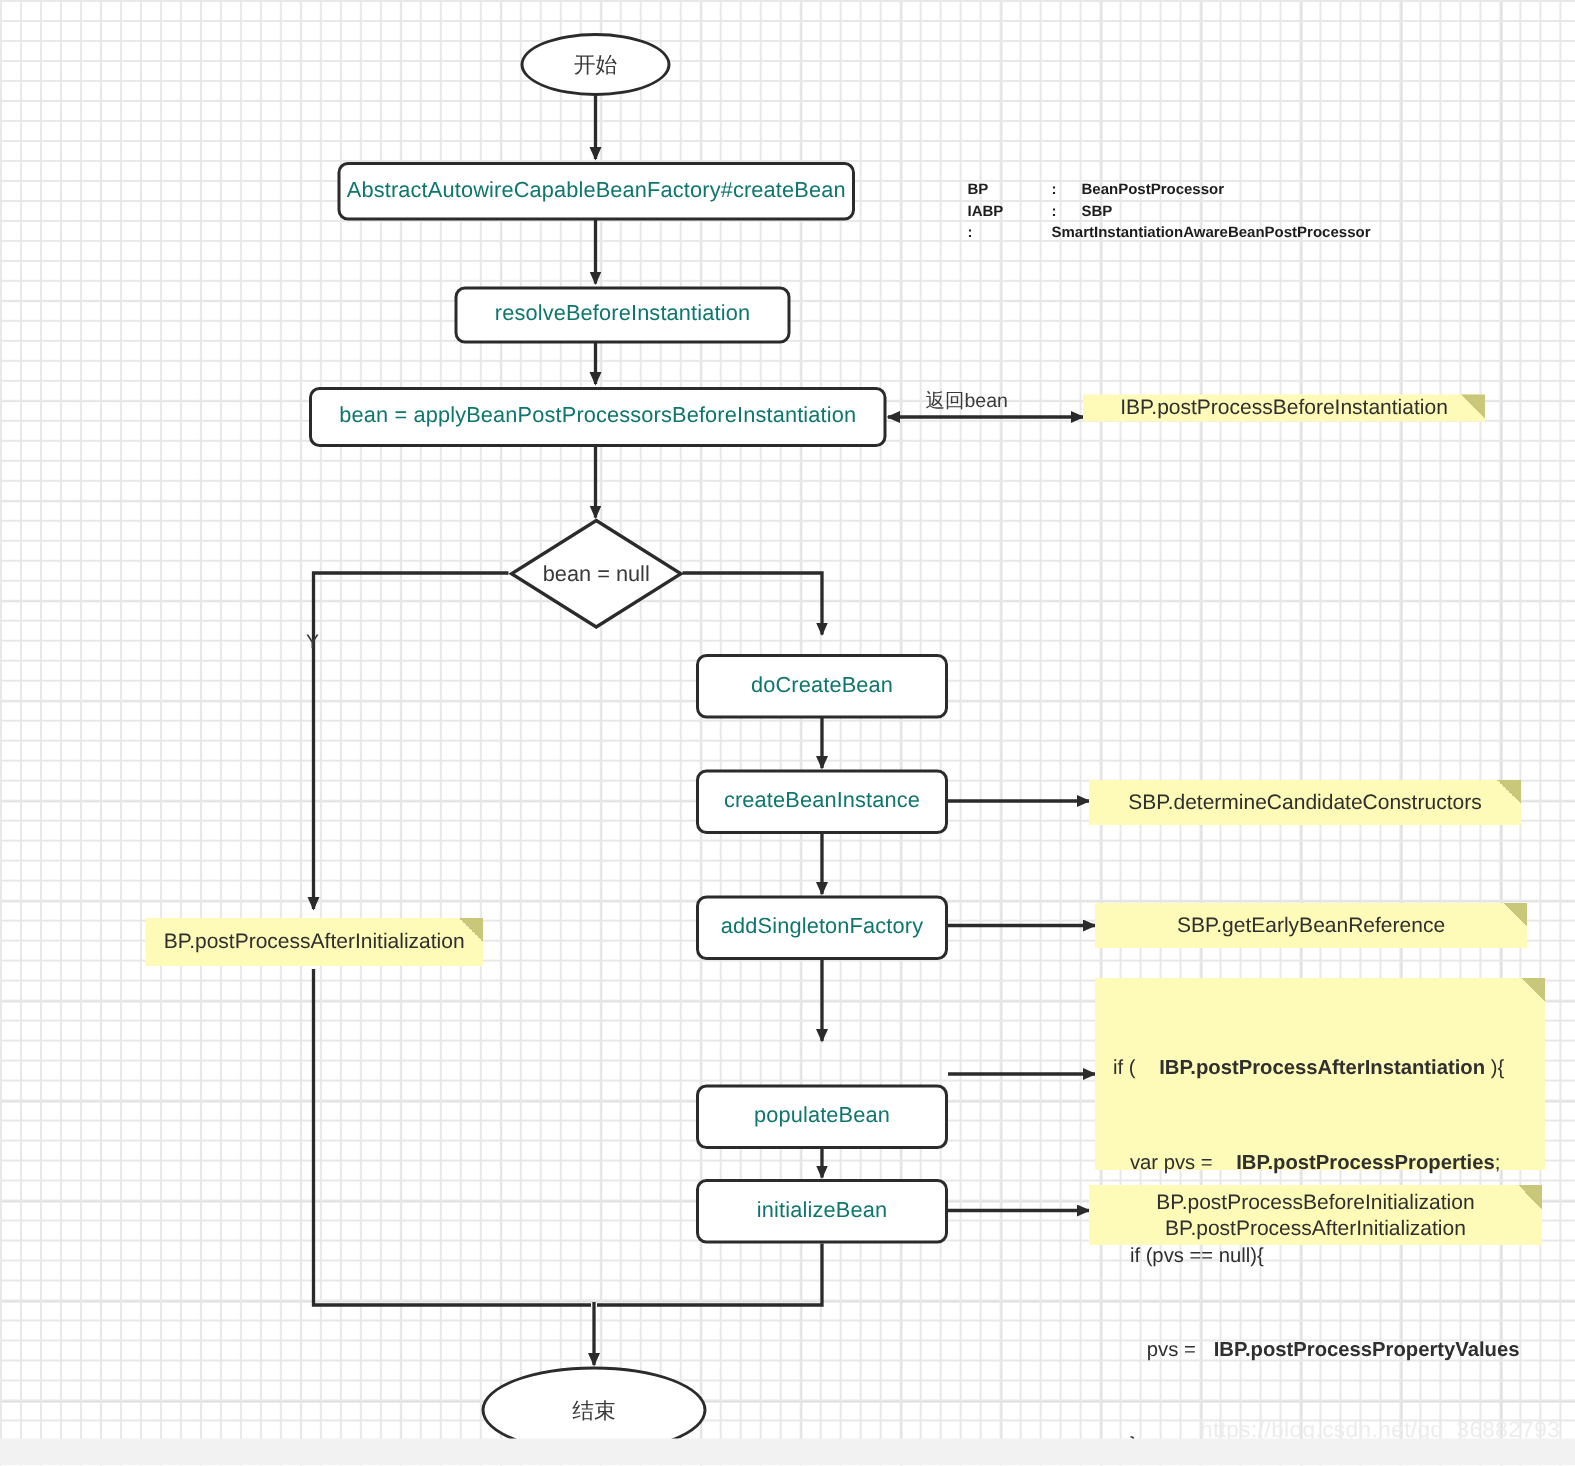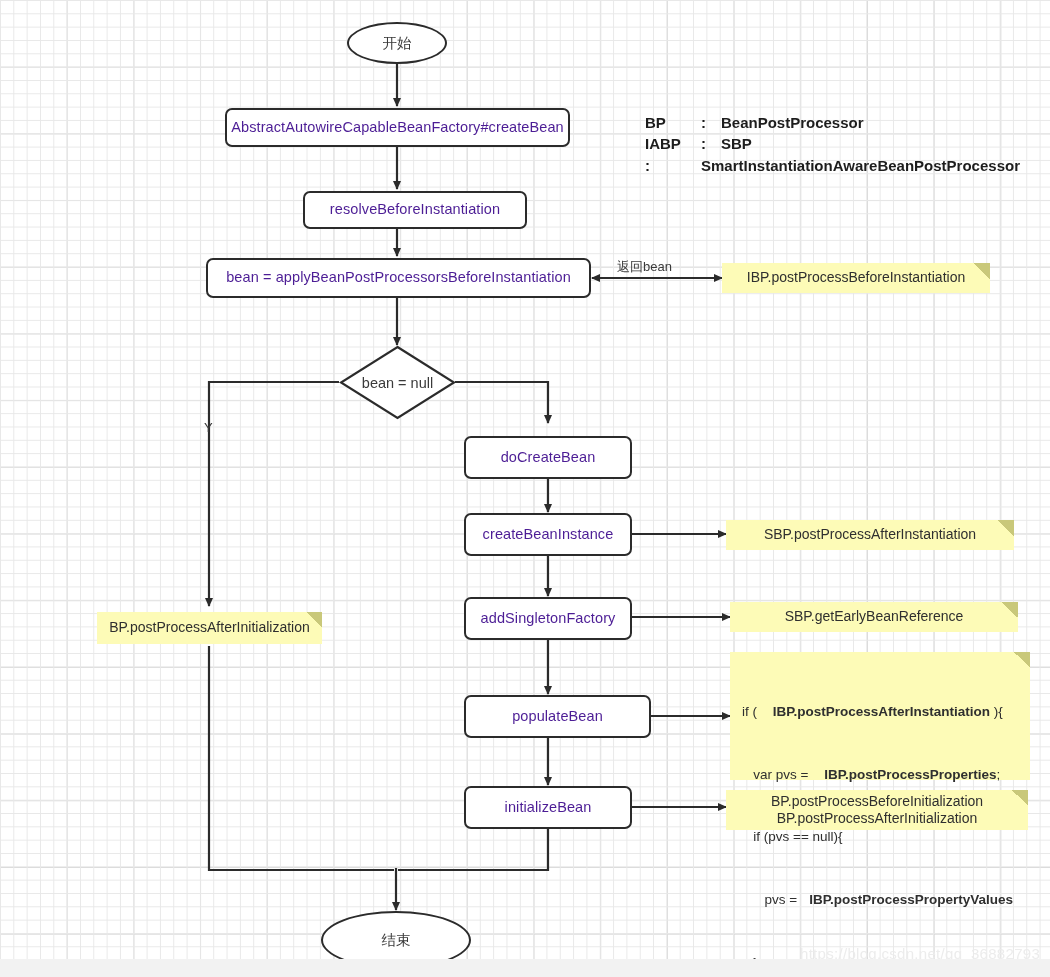--- a/index.html
+++ b/index.html
@@ -48,21 +48,21 @@
   .node {
     position: absolute;
     box-sizing: border-box;
     display: flex;
     align-items: center;
     justify-content: center;
     text-align: left;
     background: #ffffff;
     border: 2px solid #2b2b2b;
     border-radius: 7px;
-    color: #4c1d95;
+    color: #0f766e;
     font-size: 14.5px;
     line-height: 1.2;
     letter-spacing: 0.1px;
   }
   .terminal {
     position: absolute;
     box-sizing: border-box;
     display: flex;
     align-items: center;
     justify-content: center;
@@ -108,25 +108,26 @@
     position: absolute;
     top: 0;
     right: 0;
     width: 16px;
     height: 16px;
     background: linear-gradient(225deg, #c9c87a 0%, #c9c87a 50%, transparent 50%);
   }
   .note-code b { font-weight: bold; margin-left: 12px; }
   .legend {
     position: absolute;
-    font-size: 15px;
+    font-size: 10px;
     font-weight: bold;
     color: #1d1d1d;
     line-height: 1.45;
     white-space: pre;
+    margin-top: 23px;
   }
   .legend-grid {
     display: grid;
     grid-template-columns: 52px 16px auto;
     column-gap: 4px;
   }
   .edge-label {
     position: absolute;
     font-size: 13px;
     color: #3a3a3a;
@@ -239,38 +240,38 @@
   <div class="branch-label" style="left:204px; top:420px;">Y</div>
 
   <div class="edge-label" style="left:617px; top:258px;">返回bean</div>
 
   <div class="node" style="left:464px; top:424px; width:168px; height:43px;margin-top:12px;">doCreateBean</div>
 
   <div class="node" style="left:464px; top:513px; width:168px; height:43px;">createBeanInstance</div>
 
   <div class="node" style="left:464px; top:597px; width:168px; height:43px;">addSingletonFactory</div>
 
-  <div class="node" style="left:464px; top:695px; width:187px; height:43px;">populateBean</div>
+  <div class="node" style="left:464px; top:723px; width:168px; height:43px;">populateBean</div>
 
   <div class="node" style="left:464px; top:786px; width:168px; height:43px;">initializeBean</div>
 
   <div class="terminal" style="left:321px; top:911px; width:150px; height:58px;">结束</div>
 
-  <div class="note" style="left:722px; top:263px; width:268px; height:30px;">
+  <div class="note" style="left:722px; top:263px; width:268px; height:18px;">
     <span>IBP.postProcessBeforeInstantiation</span>
     <span class="fold"></span>
   </div>
 
   <div class="note" style="left:97px; top:612px; width:225px; height:32px;">
     <span>BP.postProcessAfterInitialization</span>
     <span class="fold"></span>
   </div>
 
   <div class="note" style="left:726px; top:520px; width:288px; height:30px;">
-    <span>SBP.postProcessAfterInstantiation</span>
+    <span>SBP.determineCandidateConstructors</span>
     <span class="fold"></span>
   </div>
 
   <div class="note" style="left:726px; top:790px; width:302px; height:40px; flex-direction:column;">
     <span>BP.postProcessBeforeInitialization</span>
     <span>BP.postProcessAfterInitialization</span>
     <span class="fold"></span>
   </div>
 
   <div class="note" style="left:730px; top:602px; width:288px; height:30px;">

